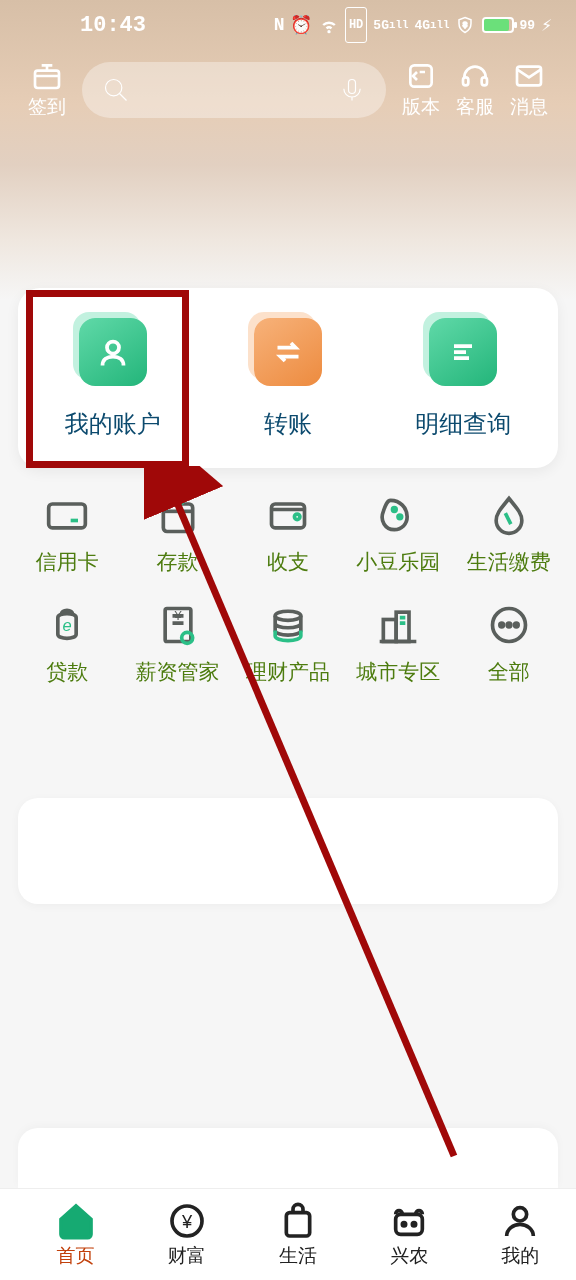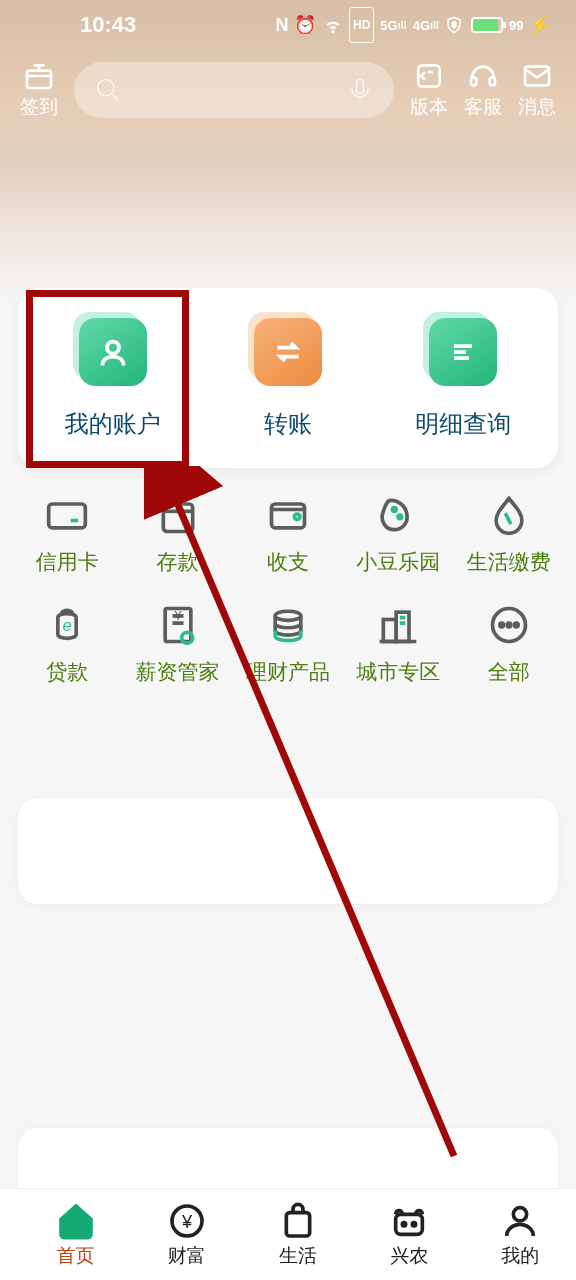--- a/index.html
+++ b/index.html
@@ -9,20 +9,21 @@
     font-family: -apple-system, "PingFang SC", "Microsoft YaHei", sans-serif;
     background: #f6f6f6;
     position: relative;
     overflow: hidden;
   }
   .hero {
     width: 100%;
     height: 300px;
     background: linear-gradient(180deg, #d7bfa7 0%, #e6cdb6 35%, #e2d0c1 55%, #efe7df 80%, #f6f6f6 100%);
     position: relative;
+    font-family: Liberation Mono, monospace;
   }
   
   .status-bar {
     height: 50px;
     display: flex;
     align-items: center;
     padding: 0 24px;
     color: #fff;
     font-size: 22px;
     font-weight: 600;
@@ -34,21 +35,21 @@
     width: 32px; height: 16px; border: 2px solid #fff; border-radius: 4px;
     position: relative; margin-left: 2px;
   }
   .batt::after { content:""; position:absolute; right:-5px; top:3px; width:3px; height:6px; background:#fff; border-radius:1px; }
   .batt i { display:block; width:90%; height:100%; background:#6be07a; border-radius:2px; }
 
   
   .top-bar {
     display: flex;
     align-items: center;
-    padding: 10px 20px 0;
+    padding: 10px 28px 0;
     gap: 16px;
   }
   .top-item {
     display: flex;
     flex-direction: column;
     align-items: center;
     color: #fff;
     font-size: 19px;
     gap: 2px;
   }

